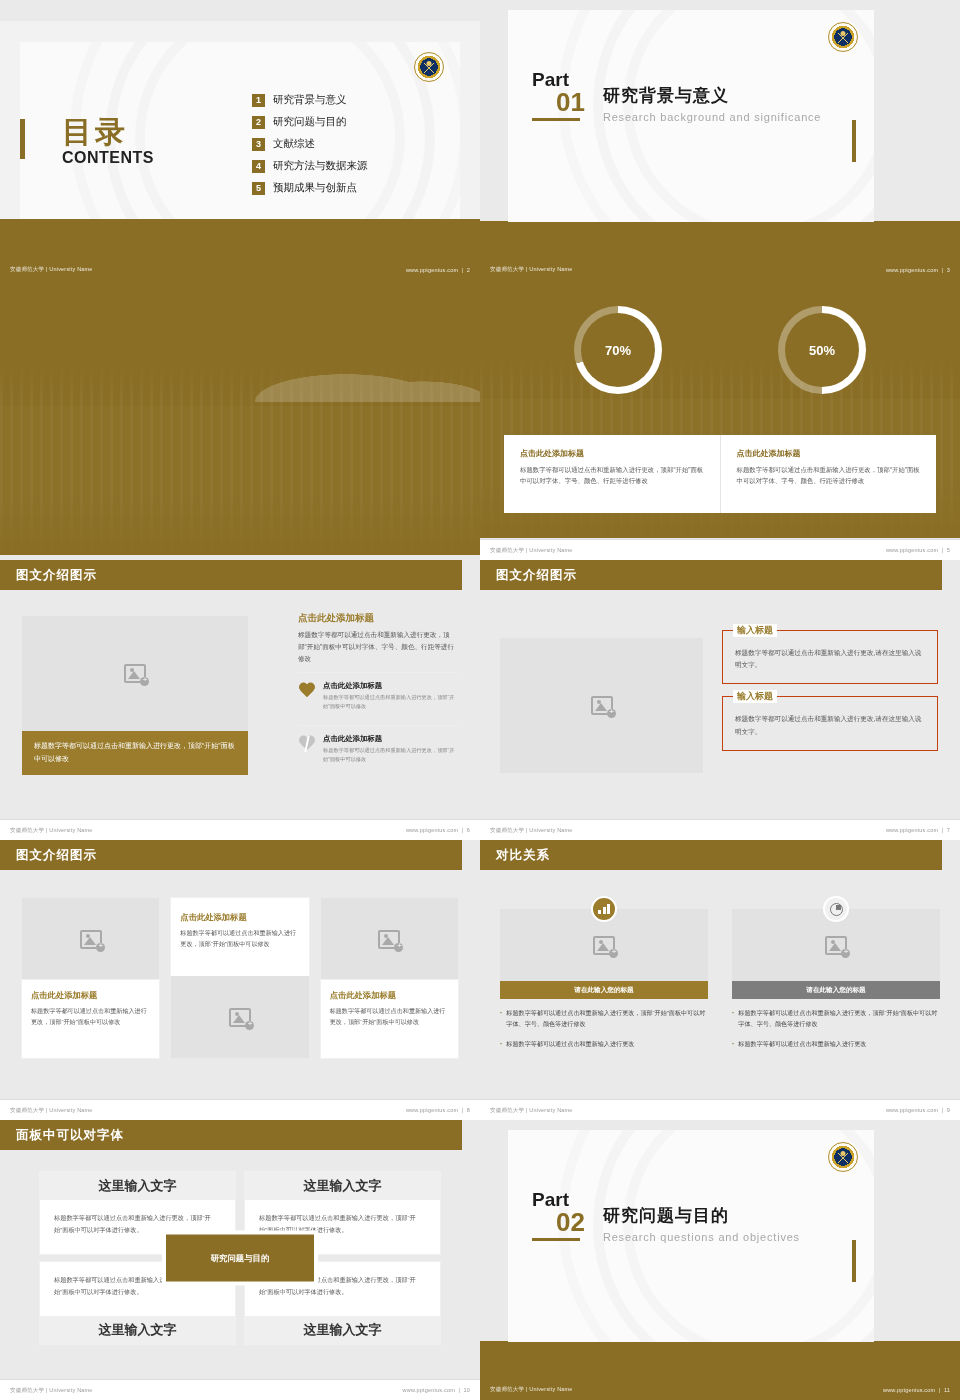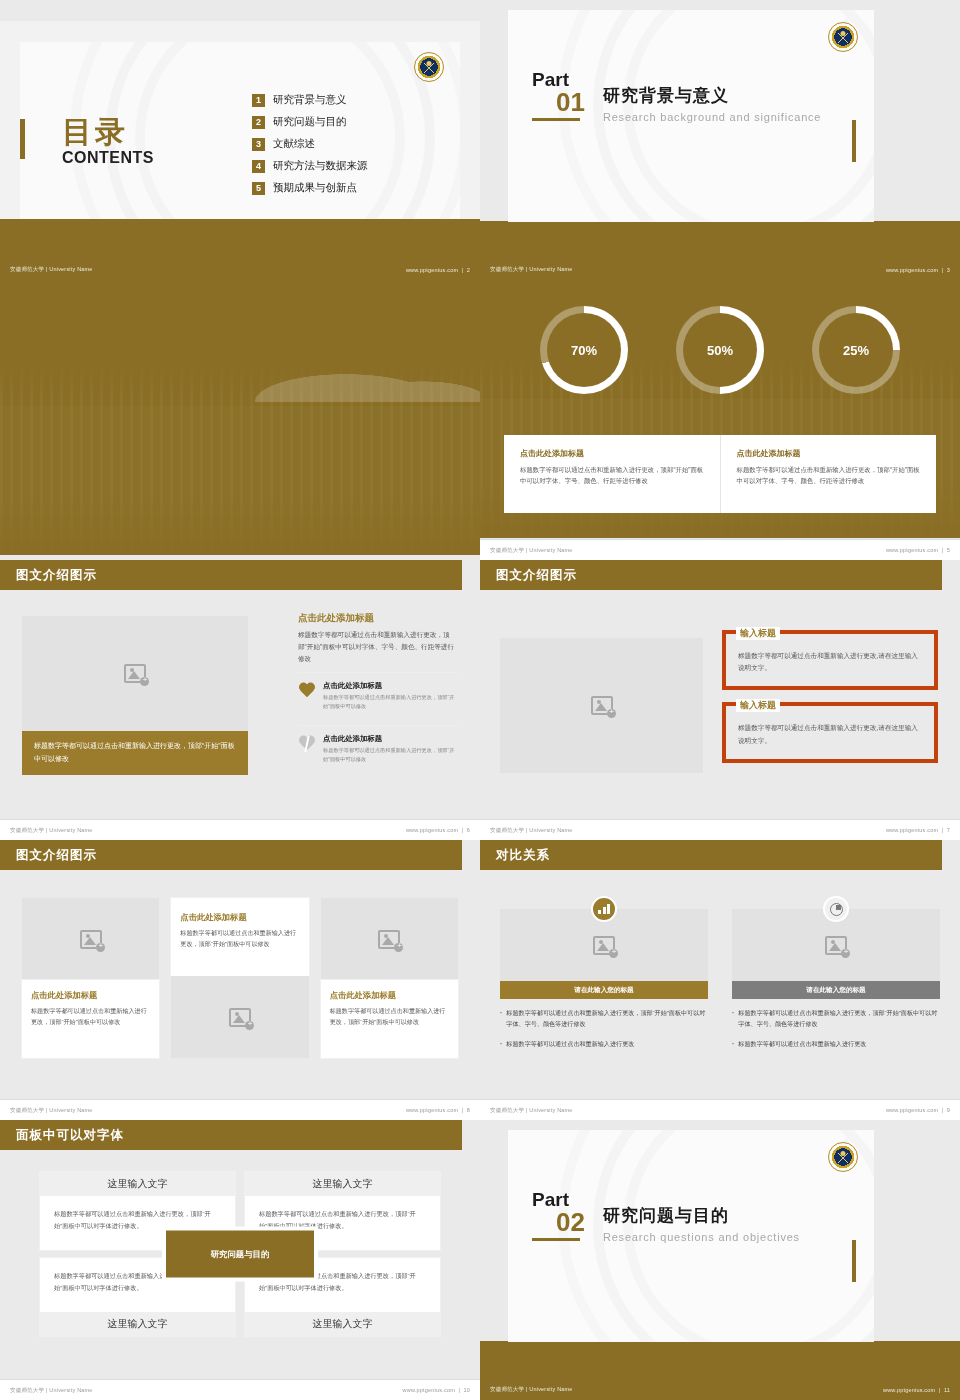--- a/index.html
+++ b/index.html
@@ -88,21 +88,21 @@
   .heart::before,.heart::after { content:""; position:absolute; top:0; width:9px; height:14px; border-radius:9px 9px 0 0; background:var(--hc); }
   .heart::before { left:9px; transform:rotate(-45deg); transform-origin:0 100%; }
   .heart::after { left:0; transform:rotate(45deg); transform-origin:100% 100%; }
   .heart.broken { --hc:#c4c4c4; }
   .heart.broken u { position:absolute; left:8px; top:0; width:2px; height:16px; background:#fff; z-index:3; transform:skewX(-12deg); }
   .s6-rh { font-size:7.4px; font-weight:bold; color:#222; }
   .s6-rp { font-size:5.2px; line-height:1.75; color:#888; margin-top:2px; }
   
   .s7-img { position:absolute; left:20px; top:48px; width:203px; height:135px; }
   .s7-right { position:absolute; left:242px; top:40px; width:216px; }
-  .s7-box { border:4px solid #c2410c; padding:10px 12px 12px; margin-bottom:12px; position:relative; }
+  .s7-box { border:1px solid #c2410c; padding:10px 12px 12px; margin-bottom:12px; position:relative; }
   .s7-bh { font-size:9px; font-weight:bold; color:#9a7c2c; position:absolute; left:10px; top:-7px; background:#fff; padding:0 4px; }
   .s7-bp { font-size:6.6px; line-height:1.85; color:#555; margin-top:6px; }
   
   .s8 { position:absolute; left:22px; top:28px; right:22px; display:flex; gap:12px; }
   .s8-col { flex:1; display:flex; flex-direction:column; }
   .s8-ph { height:82px; }
   .s8-tx { background:#fff; padding:10px 9px 0; min-height:78px; }
   .s8-h { font-size:8.3px; font-weight:bold; color:#9a7c2c; }
   .s8-p { font-size:6.1px; line-height:1.85; color:#555; margin-top:4px; }
   .s8-colwrap { flex:1; box-shadow:0 0 0 1px #f0f0f0; }
@@ -120,21 +120,21 @@
   .s9-ph { height:72px; margin-top:0; }
   .s9-bar { height:18px; display:flex; align-items:center; justify-content:center; font-size:6.6px; color:#fff; font-weight:bold; }
   .s9-bar.gold { background:#9a7c2c; }
   .s9-bar.gray { background:#7d7d7d; }
   .s9-li { display:flex; font-size:6.1px; line-height:1.8; color:#444; margin-top:9px; }
   .s9-li b { color:#8a6e25; margin-right:4px; font-size:7px; line-height:1.55; }
   
   .s10 { position:absolute; left:40px; top:22px; right:40px; }
   .s10-row { display:flex; gap:10px; }
   .s10-cell { flex:1; background:#fff; box-shadow:0 0 0 1px #f0f0f0; }
-  .s10-head { background:#efefef; font-size:10px; font-weight:normal; color:#333; text-align:center; padding:5px 0; }
+  .s10-head { background:#efefef; font-size:13px; font-weight:bold; color:#333; text-align:center; padding:5px 0; }
   .s10-body { font-size:6.2px; line-height:1.95; color:#555; padding:12px 14px; min-height:54px; }
   .s10-center { position:absolute; left:50%; top:50%; transform:translate(-50%,-50%); width:148px; height:47px; background:#8a6e25; color:#fff; font-size:8.4px; font-weight:bold; display:flex; align-items:center; justify-content:center; z-index:4; box-shadow:0 0 0 4px #fff; }
 </style>
 </head>
 <body>
 
 <div class="grid">
 
   <div class="slide s-contents">
     <div class="canvas">
@@ -221,23 +221,20 @@
   <div class="slide s-donut">
     <div class="canvas">
       <div class="campus"></div>
     </div>
     <div class="donuts">
       <div class="donut" id="d0" style="background: conic-gradient(rgb(255, 255, 255) 0deg, rgb(255, 255, 255) 252deg, rgba(255, 255, 255, 0.32) 252deg, rgba(255, 255, 255, 0.32) 360deg);">
           <span>70%</span>
         </div>
       <div class="donut" id="d1" style="background: conic-gradient(rgb(255, 255, 255) 0deg, rgb(255, 255, 255) 180deg, rgba(255, 255, 255, 0.32) 180deg, rgba(255, 255, 255, 0.32) 360deg);">
           <span>50%</span>
-        </div>
-      <div class="donut" id="d2" style="background: conic-gradient(rgb(255, 255, 255) 0deg, rgb(255, 255, 255) 90deg, rgba(255, 255, 255, 0.32) 90deg, rgba(255, 255, 255, 0.32) 360deg);">
-          <span>25%</span>
         </div>
     </div>
     <div class="whitepanel">
       <div class="wp-col">
         <div class="wp-h">点击此处添加标题</div>
         <div class="wp-p">标题数字等都可以通过点击和重新输入进行更改，顶部“开始”面板中可以对字体、字号、颜色、行距等进行修改</div>
       </div>
       <div class="wp-col">
         <div class="wp-h">点击此处添加标题</div>
         <div class="wp-p">标题数字等都可以通过点击和重新输入进行更改，顶部“开始”面板中可以对字体、字号、颜色、行距等进行修改</div>

